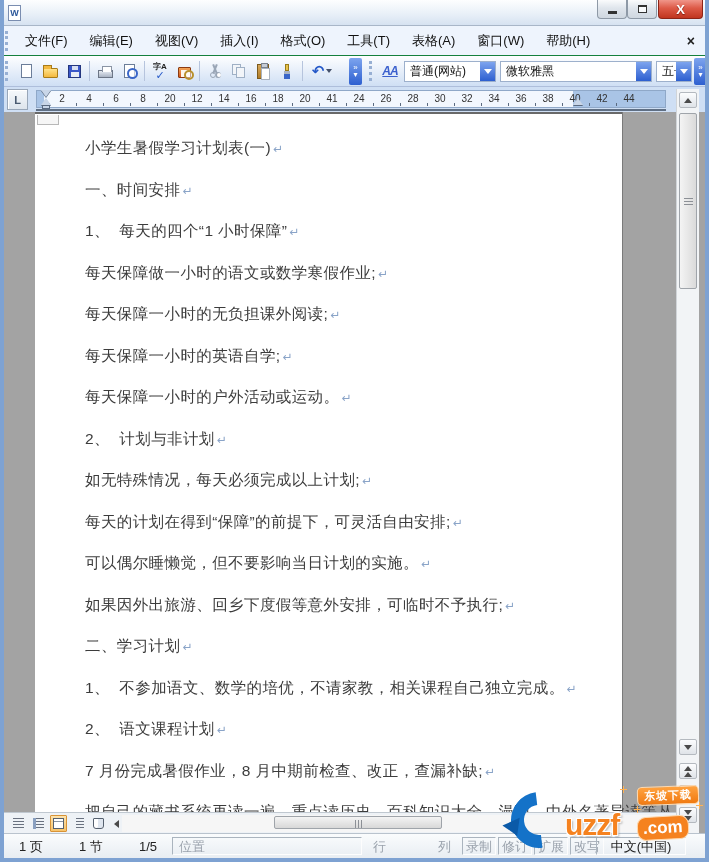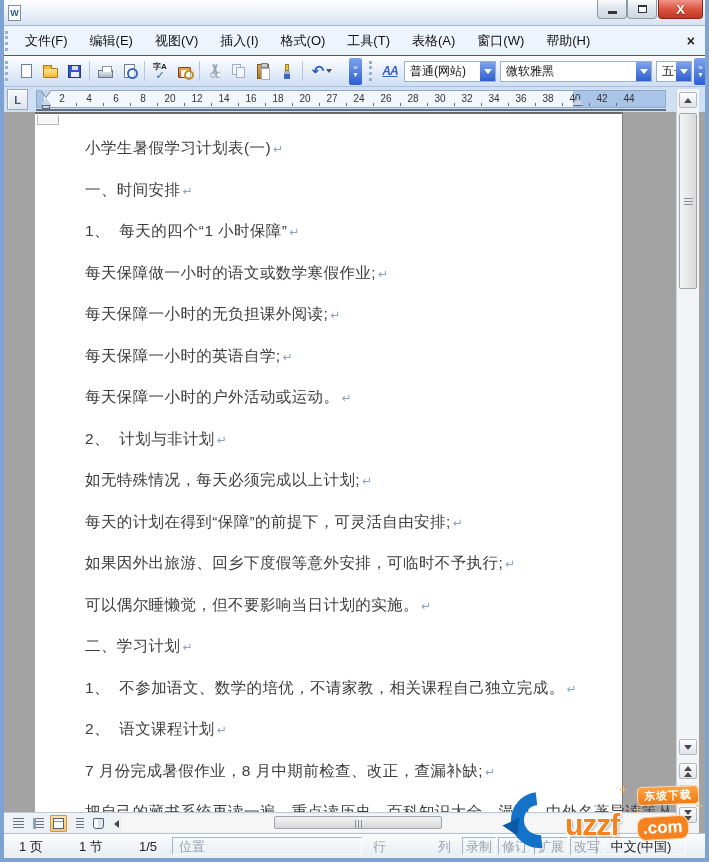--- a/index.html
+++ b/index.html
@@ -300,21 +300,21 @@
           <span class="num" style="left: 25px;">2</span>
           <span class="num" style="left: 52px;">4</span>
           <span class="num" style="left: 79px;">6</span>
           <span class="num" style="left: 106px;">8</span>
           <span class="num" style="left: 133px;">20</span>
           <span class="num" style="left: 160px;">12</span>
           <span class="num" style="left: 187px;">14</span>
           <span class="num" style="left: 214px;">16</span>
           <span class="num" style="left: 241px;">18</span>
           <span class="num" style="left: 268px;">20</span>
-          <span class="num" style="left: 295px;">27</span>
+          <span class="num" style="left: 295px;">41</span>
           <span class="num" style="left: 322px;">24</span>
           <span class="num" style="left: 349px;">26</span>
           <span class="num" style="left: 376px;">28</span>
           <span class="num" style="left: 403px;">30</span>
           <span class="num" style="left: 430px;">32</span>
           <span class="num" style="left: 457px;">34</span>
           <span class="num" style="left: 484px;">36</span>
           <span class="num" style="left: 511px;">38</span>
           <span class="num" style="left: 538px;">40</span>
           <span class="num" style="left: 565px;">42</span>
@@ -358,22 +358,22 @@
           <div class="para"><span>小学生暑假学习计划表(一)</span><span class="pmark">↵</span></div>
           <div class="para"><span>一、时间安排</span><span class="pmark">↵</span></div>
           <div class="para"><span>1、  每天的四个“1 小时保障”</span><span class="pmark">↵</span></div>
           <div class="para"><span>每天保障做一小时的语文或数学寒假作业;</span><span class="pmark">↵</span></div>
           <div class="para"><span>每天保障一小时的无负担课外阅读;</span><span class="pmark">↵</span></div>
           <div class="para"><span>每天保障一小时的英语自学;</span><span class="pmark">↵</span></div>
           <div class="para"><span>每天保障一小时的户外活动或运动。</span><span class="pmark">↵</span></div>
           <div class="para"><span>2、  计划与非计划</span><span class="pmark">↵</span></div>
           <div class="para"><span>如无特殊情况，每天必须完成以上计划;</span><span class="pmark">↵</span></div>
           <div class="para"><span>每天的计划在得到“保障”的前提下，可灵活自由安排;</span><span class="pmark">↵</span></div>
+          <div class="para"><span>可以偶尔睡懒觉，但不要影响当日计划的实施。</span><span class="pmark">↵</span></div>
           <div class="para"><span>如果因外出旅游、回乡下度假等意外安排，可临时不予执行;</span><span class="pmark">↵</span></div>
-          <div class="para"><span>可以偶尔睡懒觉，但不要影响当日计划的实施。</span><span class="pmark">↵</span></div>
           <div class="para"><span>二、学习计划</span><span class="pmark">↵</span></div>
           <div class="para"><span>1、  不参加语文、数学的培优，不请家教，相关课程自己独立完成。</span><span class="pmark">↵</span></div>
           <div class="para"><span>2、  语文课程计划</span><span class="pmark">↵</span></div>
           <div class="para"><span>7 月份完成暑假作业，8 月中期前检查、改正，查漏补缺;</span><span class="pmark">↵</span></div>
           <div class="para"><span>把自己的藏书系统再读一遍，重点读历史、百科知识大全、漫画、中外名著导读等丛书</span></div>
         </div>
     </div>
   </div>
 
   <div class="vscroll">

